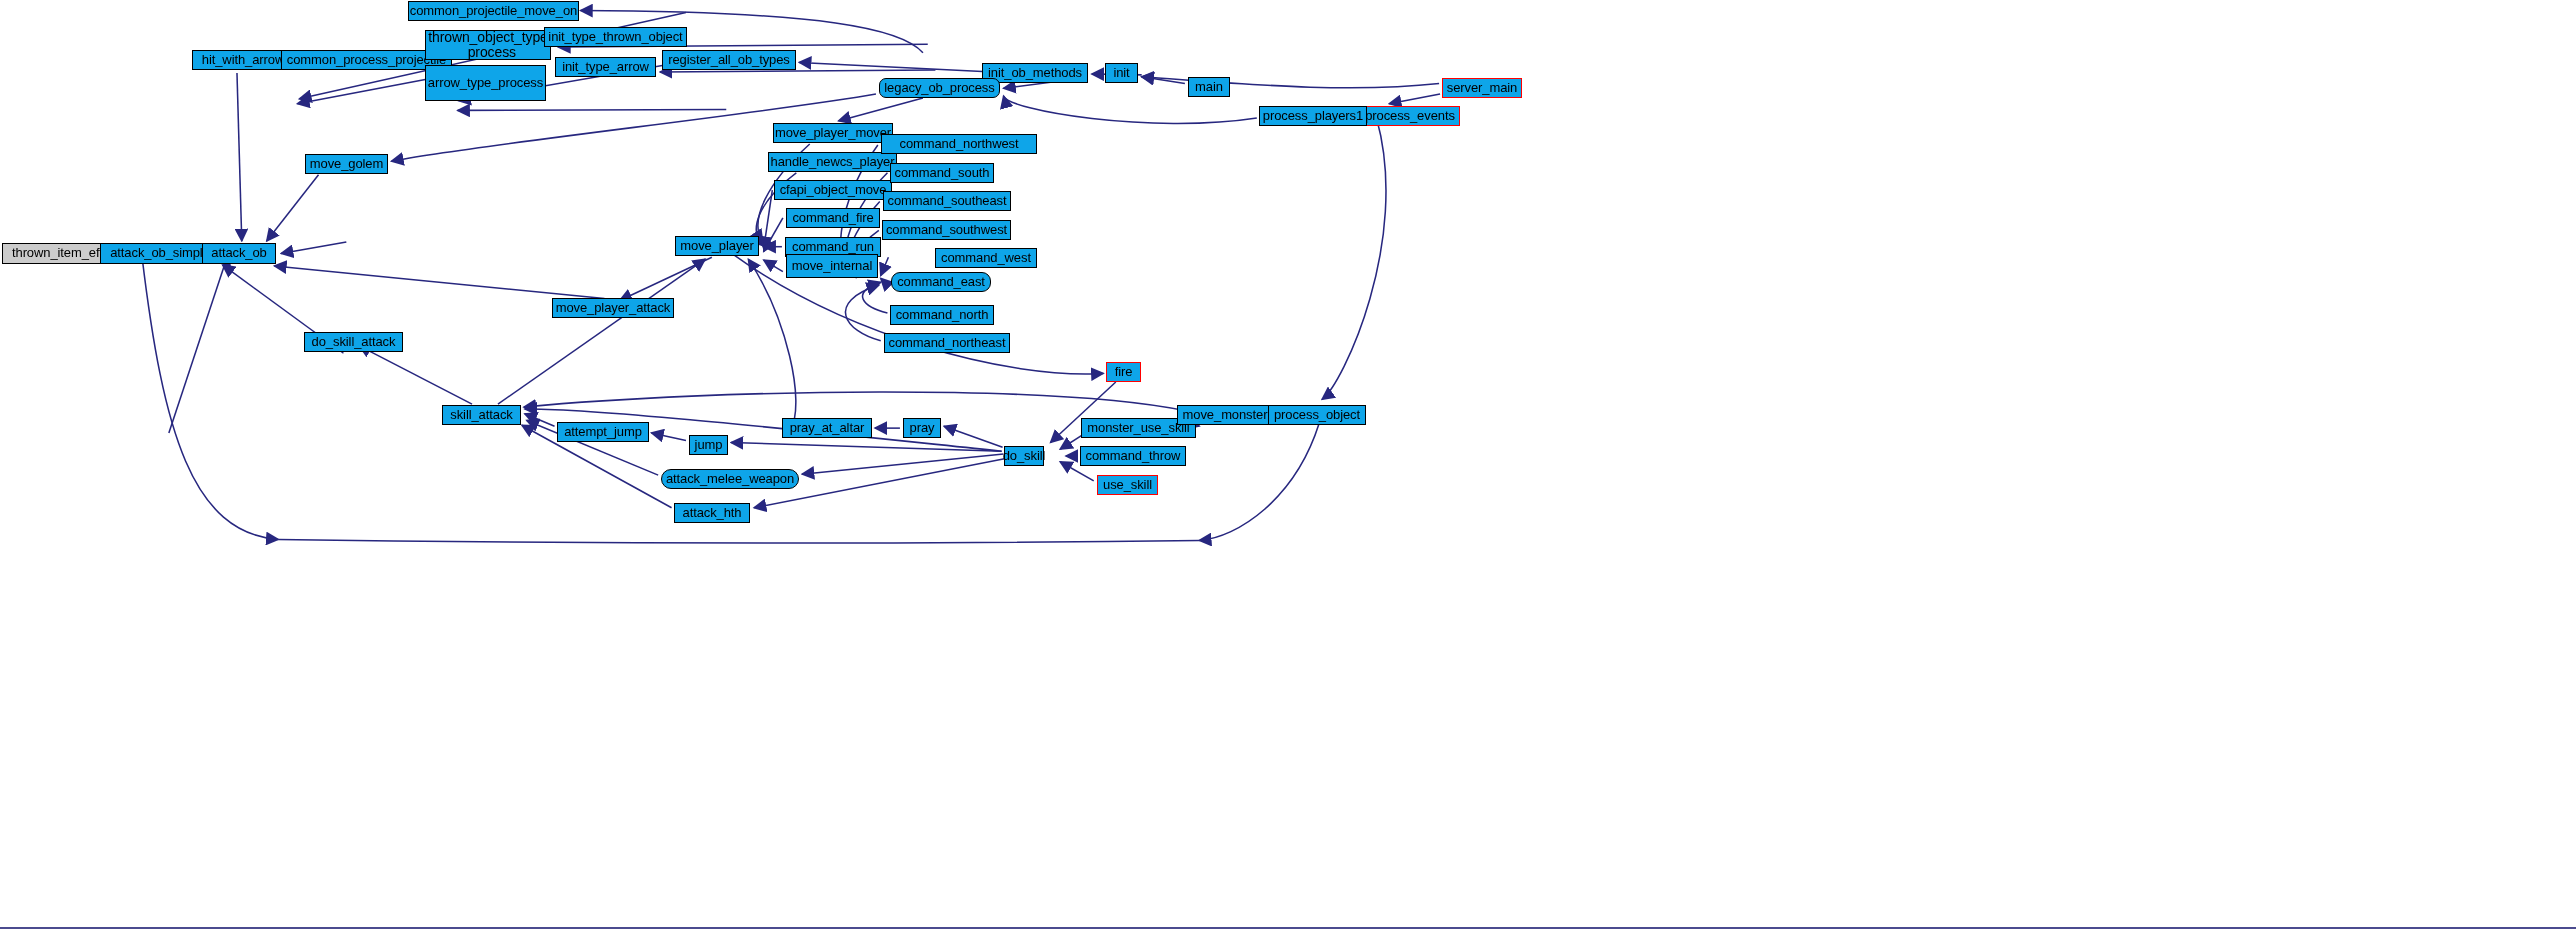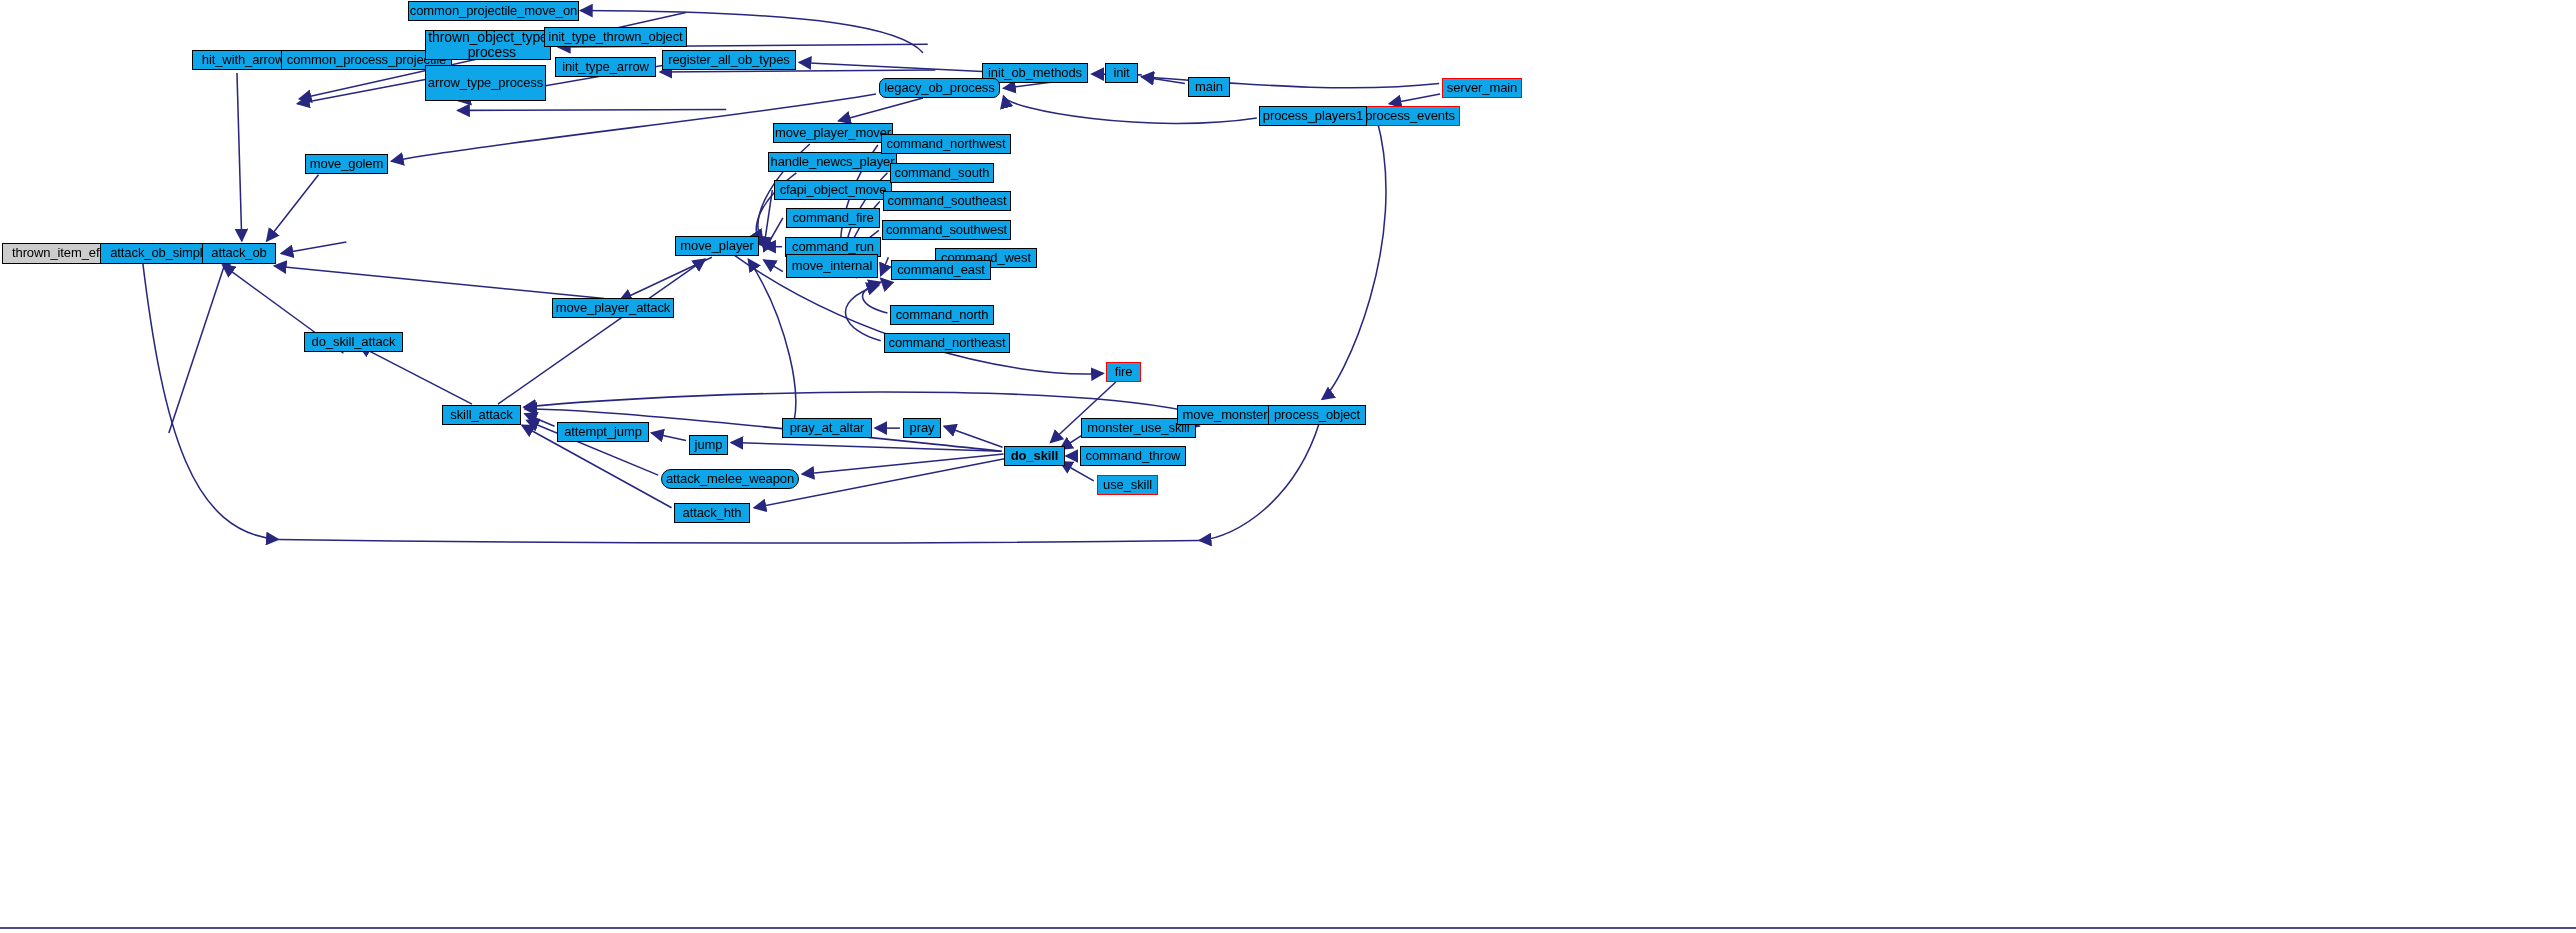--- a/index.html
+++ b/index.html
@@ -143,38 +143,38 @@
     <div class="node red" style="left: 1360px; top: 106px; width: 100px; height: 20px;">process_events</div>
     <div class="node" style="left: 1259px; top: 106px; width: 108px; height: 20px;">process_players1</div>
     <div class="node" style="left: 305px; top: 154px; width: 83px; height: 20px;">move_golem</div>
     <div class="node" style="left: 773px; top: 123px; width: 120px; height: 20px;">move_player_mover</div>
     <div class="node" style="left: 768px; top: 152px; width: 129px; height: 20px;">handle_newcs_player</div>
     <div class="node" style="left: 774px; top: 180px; width: 118px; height: 20px;">cfapi_object_move</div>
     <div class="node" style="left: 786px; top: 208px; width: 94px; height: 20px;">command_fire</div>
     <div class="node" style="left: 785px; top: 237px; width: 96px; height: 20px;">command_run</div>
     <div class="node" style="left: 675px; top: 236px; width: 84px; height: 20px;">move_player</div>
     <div class="node" style="left: 786px; top: 254px; width: 92px; height: 24px; text-align: right;">move_internal</div>
-    <div class="node" style="left: 881px; top: 134px; width: 130px; height: 20px;">command_northwest</div>
+    <div class="node" style="left: 881px; top: 134px; width: 156px; height: 20px;">command_northwest</div>
     <div class="node" style="left: 890px; top: 163px; width: 104px; height: 20px;">command_south</div>
     <div class="node" style="left: 883px; top: 191px; width: 128px; height: 20px;">command_southeast</div>
     <div class="node" style="left: 882px; top: 220px; width: 129px; height: 20px;">command_southwest</div>
     <div class="node" style="left: 891px; top: 248px; width: 102px; height: 20px; margin-left: 44px;">command_west</div>
-    <div class="node" style="left: 891px; top: 260px; width: 100px; height: 20px;">command_east</div>
+    <div class="node" style="left: 891px; top: 272px; width: 100px; height: 20px; border-radius: 9px;">command_east</div>
     <div class="node" style="left: 890px; top: 305px; width: 104px; height: 20px;">command_north</div>
     <div class="node" style="left: 884px; top: 333px; width: 126px; height: 20px;">command_northeast</div>
     <div class="node" style="left: 552px; top: 298px; width: 122px; height: 20px;">move_player_attack</div>
     <div class="node" style="left: 304px; top: 332px; width: 99px; height: 20px;">do_skill_attack</div>
     <div class="node" style="left: 442px; top: 405px; width: 79px; height: 20px;">skill_attack</div>
     <div class="node" style="left: 557px; top: 422px; width: 92px; height: 20px;">attempt_jump</div>
     <div class="node" style="left: 689px; top: 435px; width: 39px; height: 20px;">jump</div>
     <div class="node" style="left: 661px; top: 469px; width: 138px; height: 20px; border-radius: 10px;">attack_melee_weapon</div>
     <div class="node" style="left: 674px; top: 503px; width: 76px; height: 20px;">attack_hth</div>
     <div class="node" style="left: 782px; top: 418px; width: 90px; height: 20px;">pray_at_altar</div>
     <div class="node" style="left: 903px; top: 418px; width: 38px; height: 20px;">pray</div>
-    <div class="node" style="left: 1004px; top: 446px; width: 61px; height: 20px; font-weight: bold;">do_skill</div>
+    <div class="node" style="left: 1004px; top: 446px; width: 40px; height: 20px;">do_skill</div>
     <div class="node" style="left: 1081px; top: 418px; width: 115px; height: 20px;">monster_use_skill</div>
     <div class="node" style="left: 1080px; top: 446px; width: 106px; height: 20px;">command_throw</div>
     <div class="node red" style="left: 1097px; top: 475px; width: 61px; height: 20px;">use_skill</div>
     <div class="node red" style="left: 1106px; top: 362px; width: 35px; height: 20px;">fire</div>
     <div class="node" style="left: 1177px; top: 405px; width: 96px; height: 20px;">move_monster</div>
     <div class="node" style="left: 1268px; top: 405px; width: 98px; height: 20px;">process_object</div>
   </div>
 
 
 </body></html>

